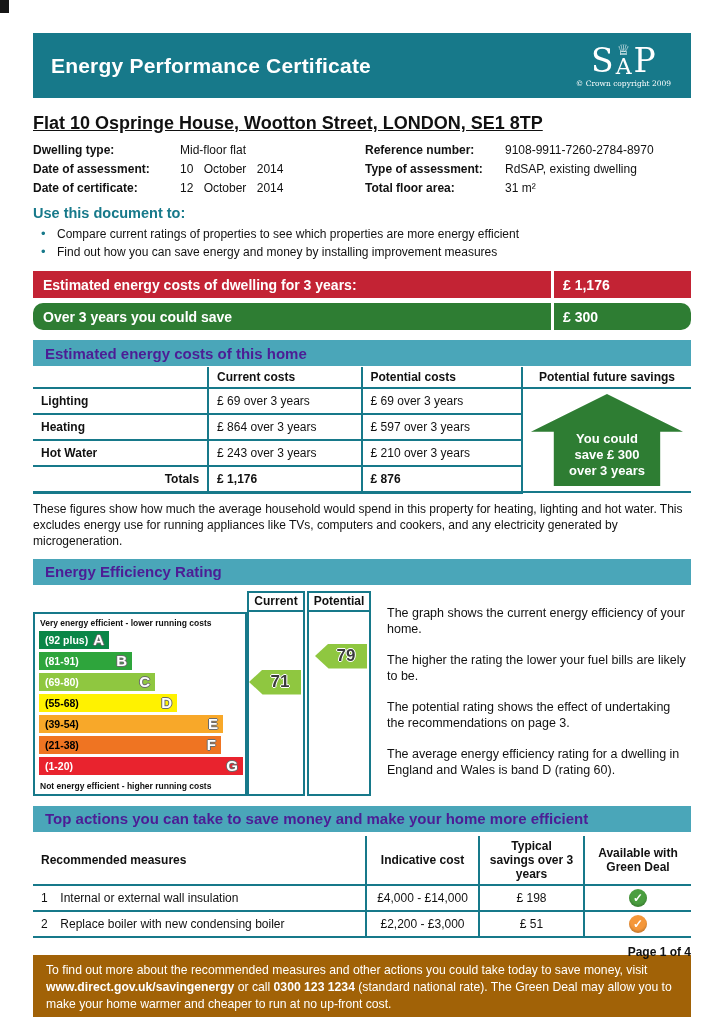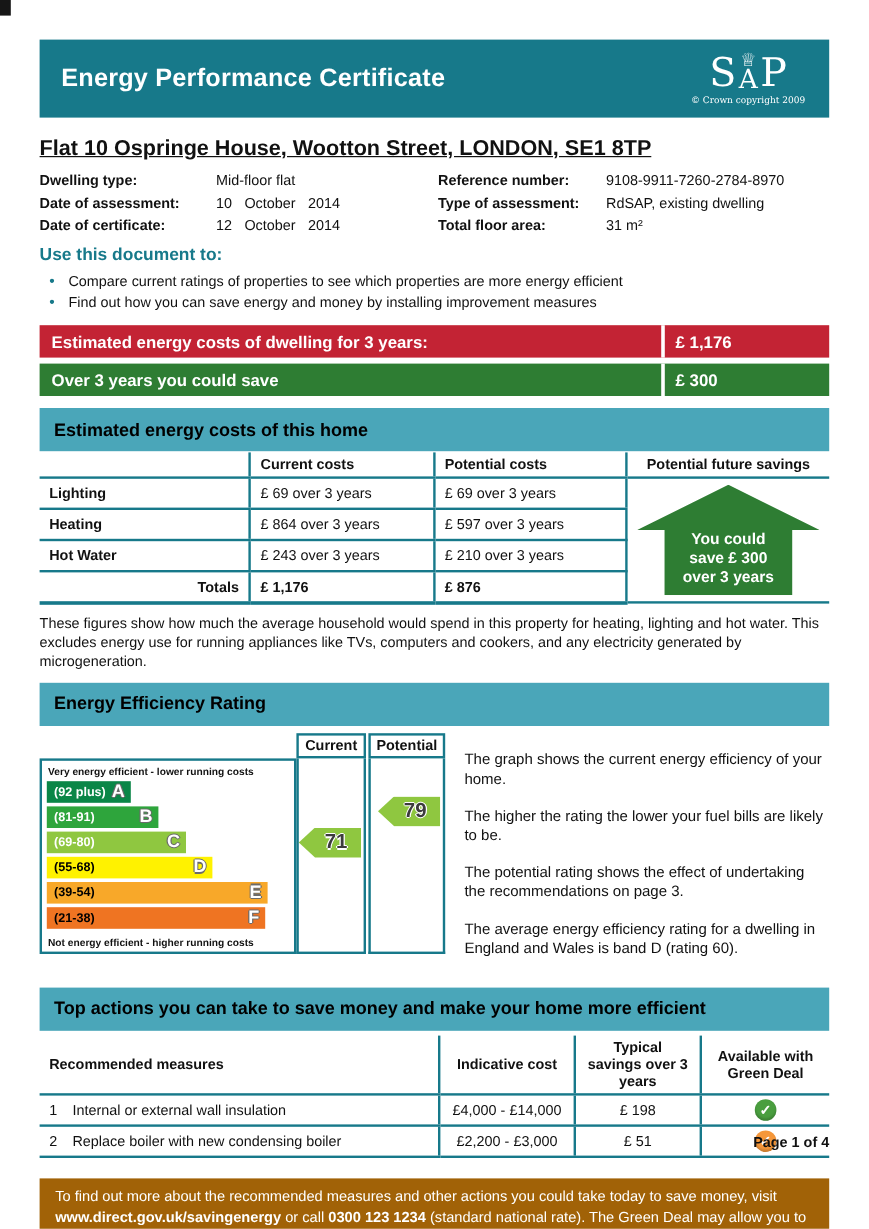--- a/index.html
+++ b/index.html
@@ -27,25 +27,25 @@
   .dcol.right { width:326px; grid-template-columns:140px 1fr; }
   .dlabel { font-weight:bold; }
   .spaced { word-spacing:7px; }
 
   .use-heading { margin-top:7px; color:#17798a; font-weight:bold; font-size:14.5px; }
   ul.bullets { margin-top:4px; list-style:none; font-size:12px; line-height:18px; }
   ul.bullets li { padding-left:24px; position:relative; }
   ul.bullets li::before { content:"•"; color:#17798a; position:absolute; left:8px; font-size:13px; }
 
   .banner { margin-top:10px; height:27px; display:flex; color:#fff; font-weight:bold; font-size:14px; }
-  .banner + .banner { margin-top:5px; }
+  .banner + .banner { margin-top:5px;border-radius:10px; }
   .banner-label { flex:1; display:flex; align-items:center; padding-left:10px; }
   .banner-value { width:140px; border-left:3px solid #fff; display:flex; align-items:center; padding-left:9px; }
 
-  .sec-head { margin-top:10px; background:#4aa6b9; color:#000000; font-weight:bold; font-size:15px; height:36px; display:flex; align-items:center; padding-left:12px; }
+  .sec-head { margin-top:10px; background:#4aa6b9; color:#4c1d95; font-weight:bold; font-size:15px; height:26px; display:flex; align-items:center; padding-left:12px; }
 
   
   table.costs { border-collapse:collapse; width:658px; font-size:12px; margin-top:1px; }
   table.costs td, table.costs th { padding:3px 8px; text-align:left; vertical-align:middle; }
   table.costs .c1 { width:177px; font-weight:bold; }
   table.costs .c2 { width:155px; border-left:2px solid #17798a; }
   table.costs .c3 { width:162px; border-left:2px solid #17798a; }
   table.costs .c4 { width:164px; border-left:2px solid #17798a; text-align:center; }
   table.costs thead th { font-weight:bold; border-bottom:2px solid #17798a; }
   table.costs tbody td { border-bottom:2px solid #17798a; }
@@ -233,20 +233,24 @@
             <span class="letter">D</span>
           </div>
           <div class="band" style="width: 184px; background: rgb(248, 168, 41);">
             <span class="range" style="color: rgb(0, 0, 0);">(39-54)</span>
             <span class="letter">E</span>
           </div>
           <div class="band" style="width: 182px; background: rgb(239, 116, 34);">
             <span class="range" style="color: rgb(0, 0, 0);">(21-38)</span>
             <span class="letter">F</span>
           </div>
+          <div class="band" style="width: 204px; background: rgb(233, 35, 46);">
+            <span class="range" style="color: rgb(255, 255, 255);">(1-20)</span>
+            <span class="letter">G</span>
+          </div>
           <div class="eff-label bottom">Not energy efficient - higher running costs</div>
         </div>
         <div class="rcol cur">
           <div class="arrow cur" style="background: rgb(143, 199, 64);">
               <span>71</span>
             </div>
         </div>
         <div class="rcol pot">
           <div class="arrow pot" style="background: rgb(143, 199, 64);">
               <span>79</span>

